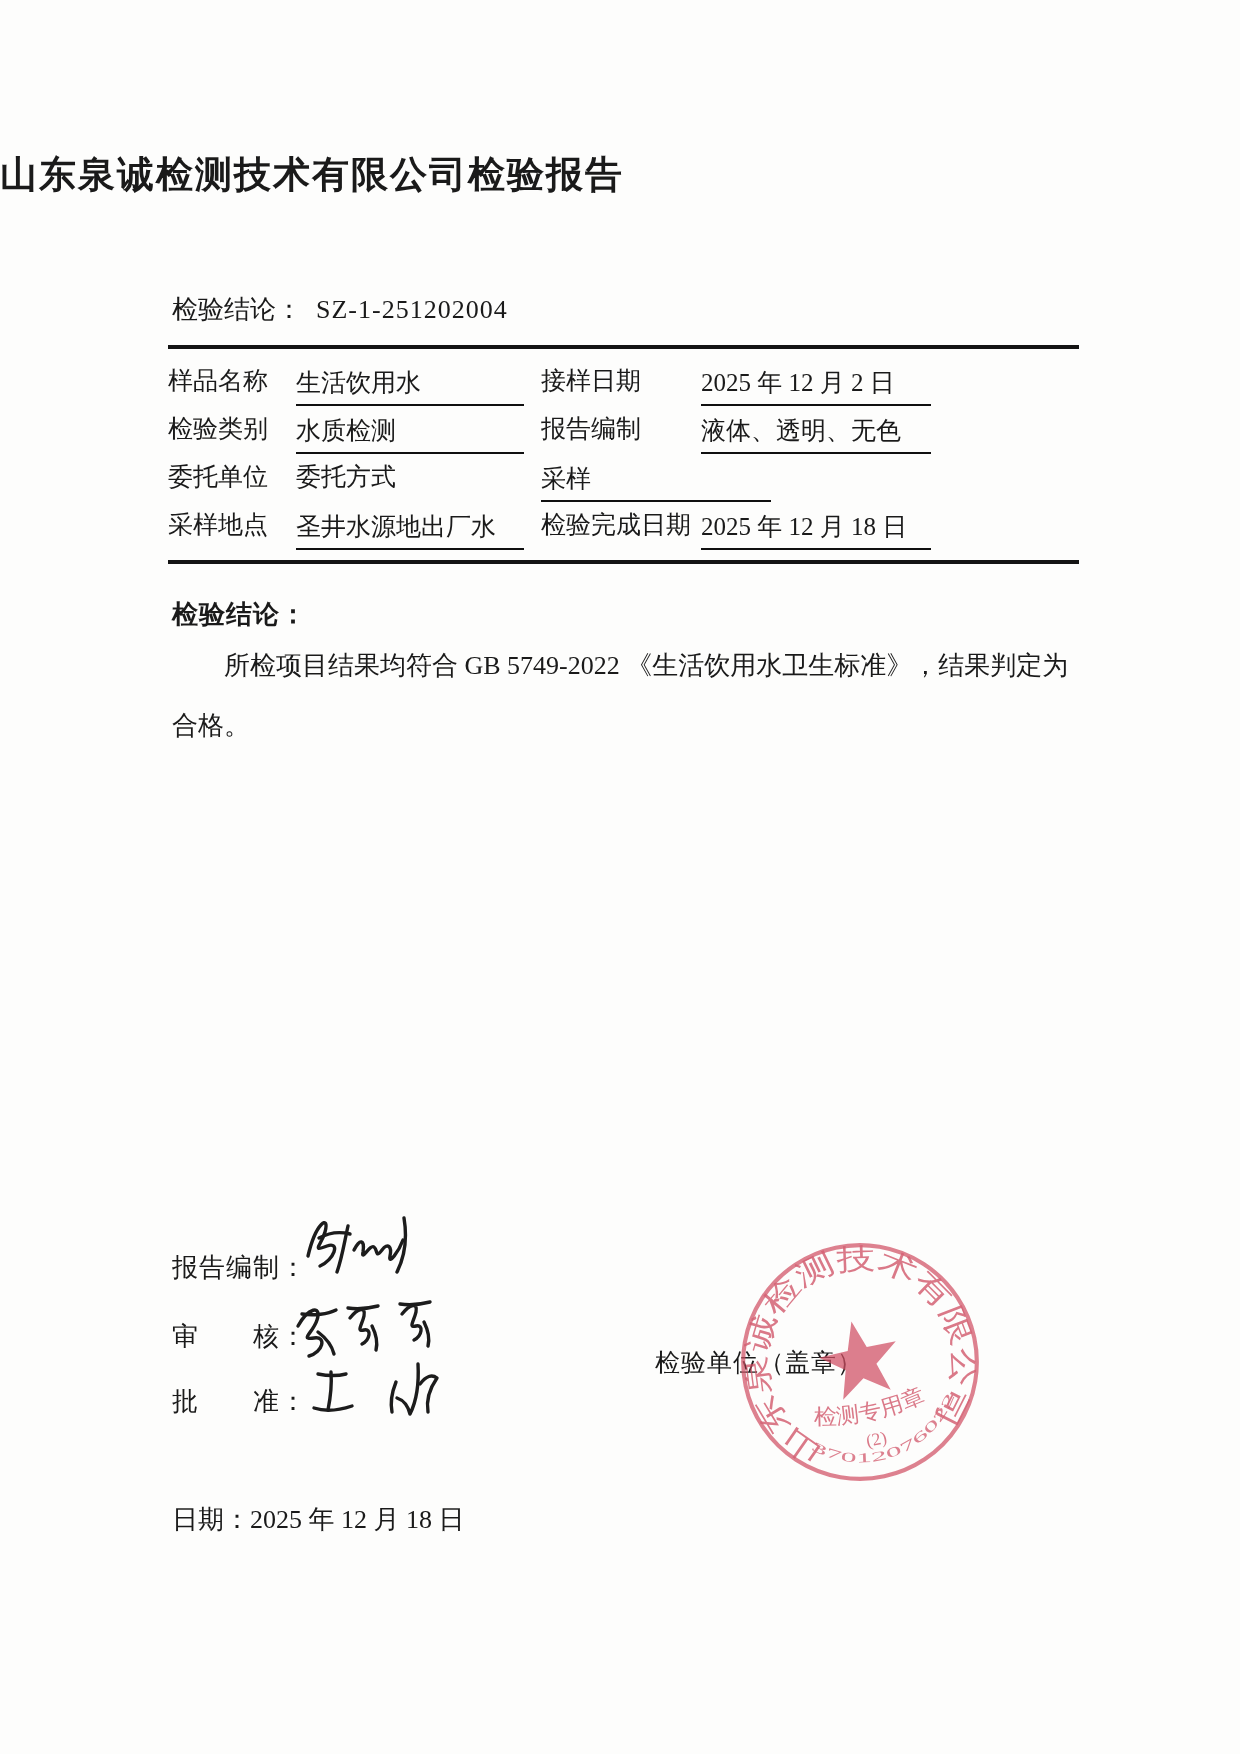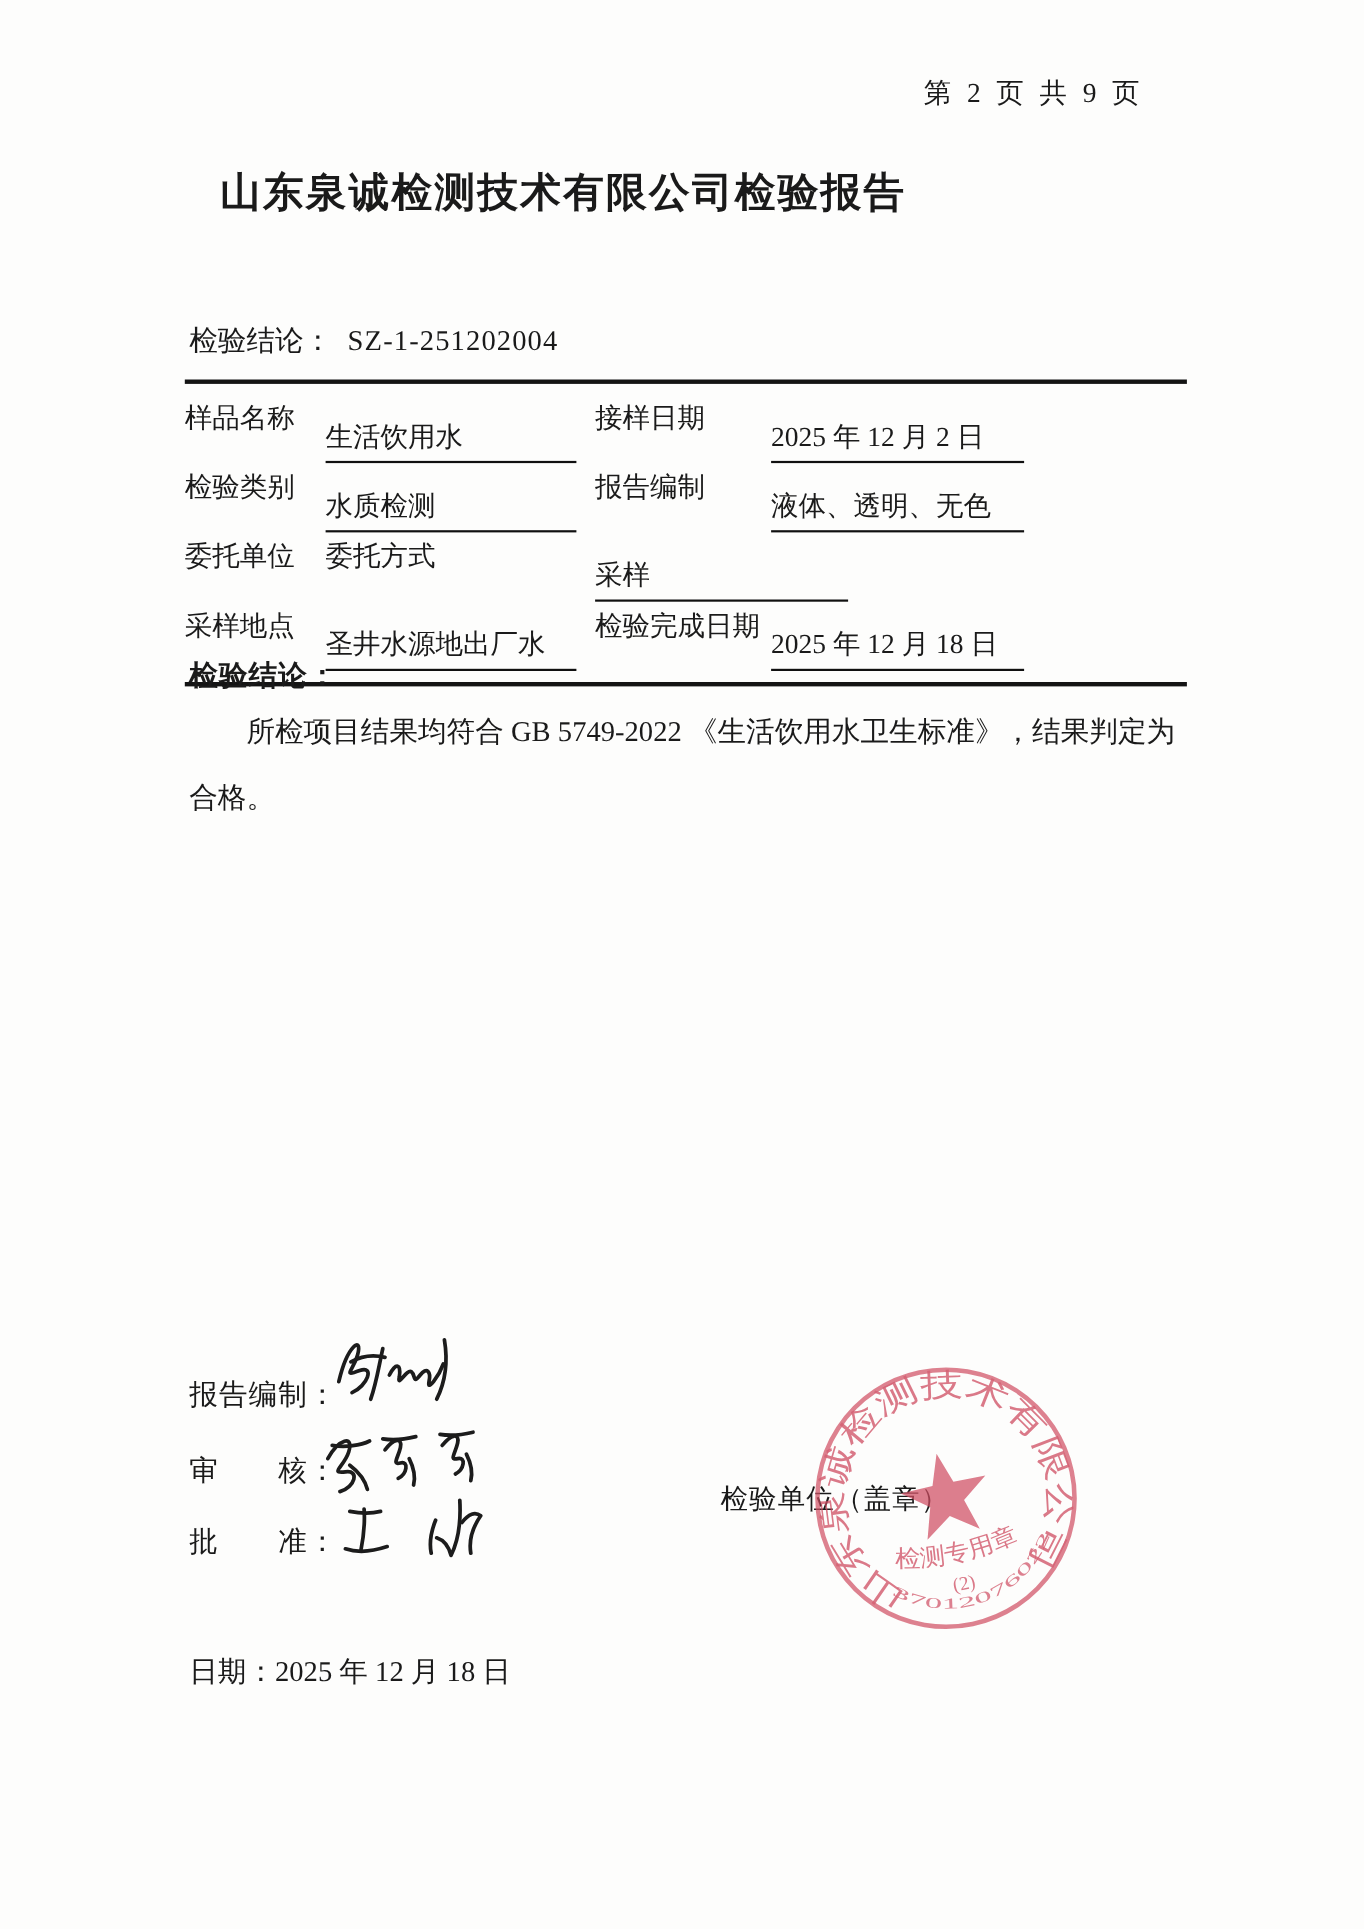--- a/index.html
+++ b/index.html
@@ -8,36 +8,36 @@
     width:1240px; height:1754px;
     margin:0 auto;
     background:#fdfdfc;
     color:#1a1a1a;
     font-family:"Liberation Serif","DejaVu Serif",serif;
     overflow:hidden;
   }
   .t { position:absolute; white-space:nowrap; }
 
   #page-number { top:68px; left:0; width:1040px; text-align:right; font-size:25px; letter-spacing:4px; }
-  #report-title { top:150px; left:0; width:1024px; text-align:center; font-size:37px; font-weight:700; letter-spacing:2px; white-space:nowrap; }
+  #report-title { top:150px; left:0; width:1024px; font-size:37px; font-weight:700; letter-spacing:2px; white-space:nowrap; }
 
   #sample-number { top:292px; left:172px; font-size:26px; }
   #sample-number .val { margin-left:14px; font-size:26px; letter-spacing:1px; }
 
   .info-table {
     position:absolute; top:345px; left:168px; width:911px;
     border-top:4px solid #141414; border-bottom:4px solid #141414;
     padding:9px 0 10px 0;
     font-size:25px;
   }
   .irow { display:grid; grid-template-columns:128px 245px 160px 1fr; align-items:start; min-height:46px; line-height:46px; }
   .irow .lab { white-space:nowrap; }
   .u {
     display:inline-block; border-bottom:2px solid #101010;
-    line-height:38px; height:40px; margin-top:21px; white-space:nowrap;
+    line-height:38px; height:40px; margin-top:6px; white-space:nowrap;
   }
   .w1 { width:228px; }
   .w2 { width:230px; }
   .block { display:block; }
 
   #conclusion-heading { top:597px; left:172px; font-size:26px; font-weight:700; letter-spacing:1px; }
   #conclusion-text {
     position:absolute; top:636px; left:172px; width:910px;
     font-size:26px; line-height:60px; text-indent:2em; white-space:normal;
   }
@@ -59,21 +59,20 @@
     transform:rotate(-12deg);
     opacity:.88;
   }
   #date-line { top:1502px; left:172px; font-size:26px; }
 </style>
 </head>
 <body>
 
 <div class="page">
 
-  <div class="t" id="page-number">第 2 页 共 9 页</div>
 
   <div class="t" id="report-title">山东泉诚检测技术有限公司检验报告</div>
 
   <div class="t" id="sample-number">
     <span>检验结论：</span><span class="val">SZ-1-251202004</span>
   </div>
 
   <div class="info-table">
     <div class="irow">
       <span class="lab">样品名称</span>

